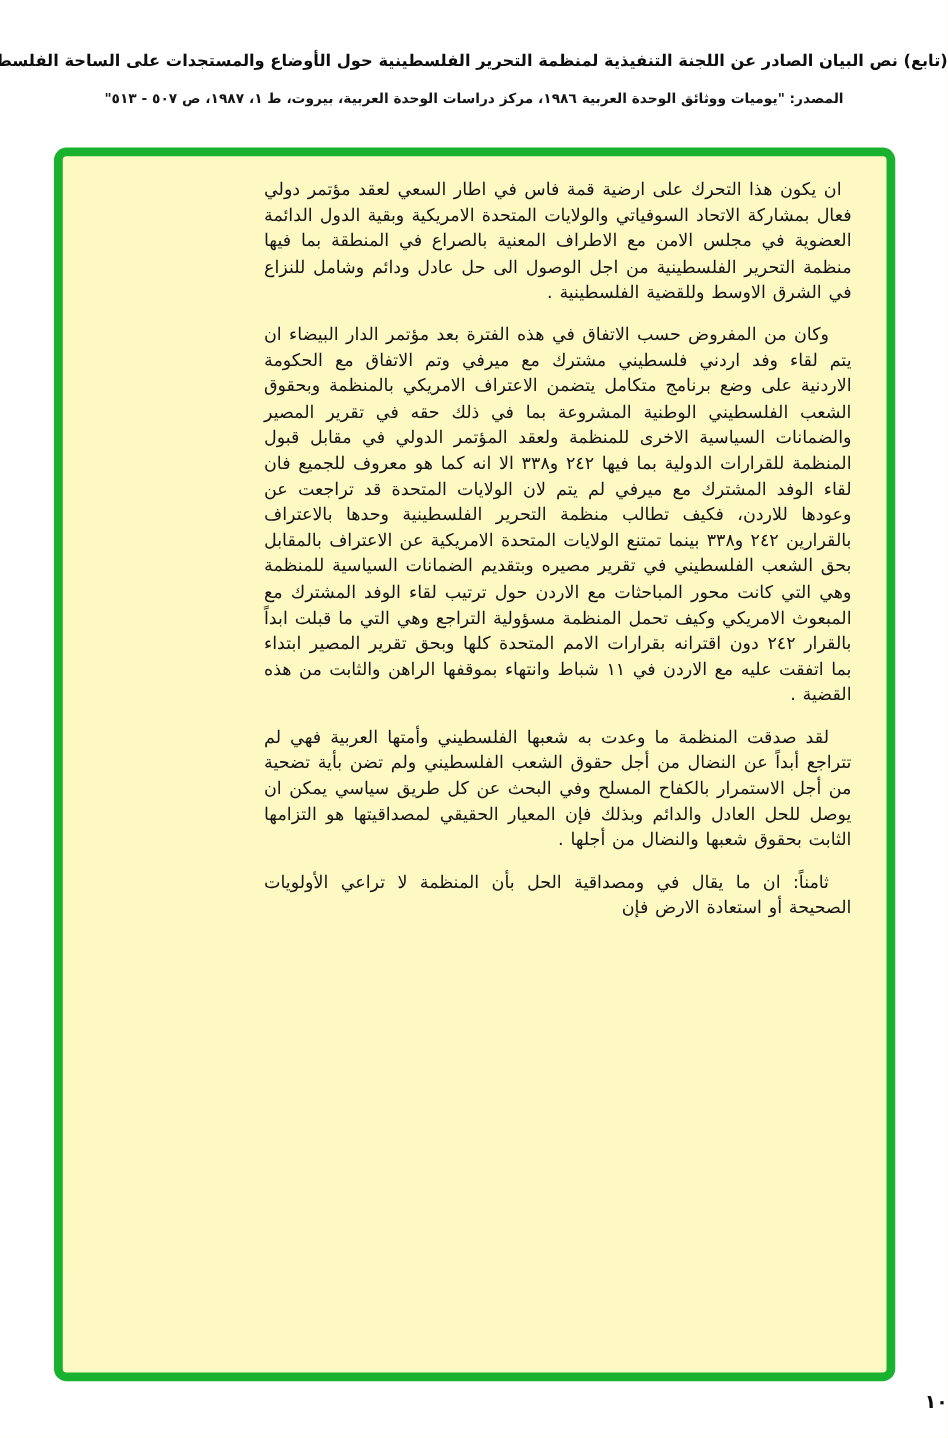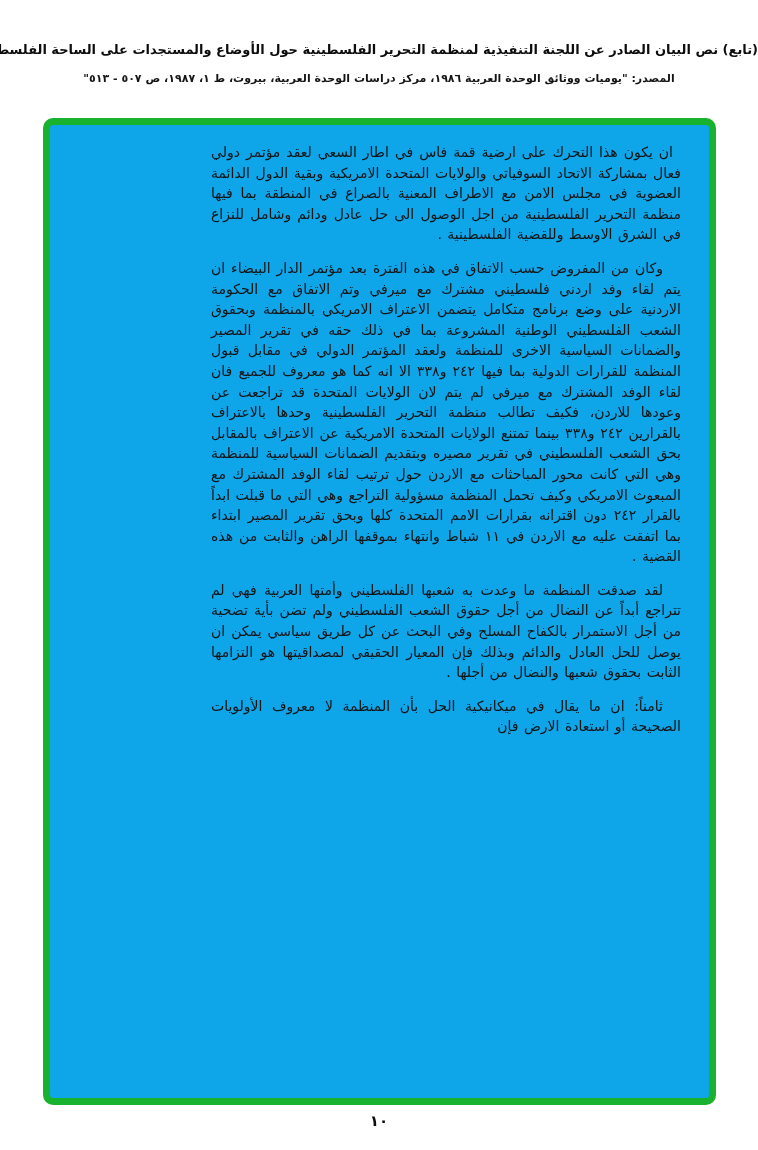--- a/index.html
+++ b/index.html
@@ -33,21 +33,21 @@
     white-space:nowrap;
     color:#151515;
   }
 
   .content-box {
     position:absolute;
     left:43px; top:118px;
     width:673px; height:987px;
     border:7px solid #19b22e;
     border-radius:10px;
-    background:#0ea5e9;
+    background:#fef9c3;
   }
 
   .text-column {
     position:absolute;
     top:17px;
     right:28px;
     width:470px;
     direction:rtl;
     text-align:justify;
     font-size:14px;
@@ -58,40 +58,40 @@
     margin:0 0 13px 0;
     text-indent:18px;
     word-spacing:1px;
   }
   .text-column p.no-indent { text-indent:8px; }
 
   .page-number {
     position:absolute;
     left:0; right:0;
     top:1112px;
-    text-align:center;
+    text-align:right;
     font-size:15px;
     font-weight:bold;
     color:#0d0d0d;
   }
 </style>
 </head>
 <body>
 
 <div class="page">
 
   <div class="header">
     <div class="header-title">(تابع) نص البيان الصادر عن اللجنة التنفيذية لمنظمة التحرير الفلسطينية حول الأوضاع والمستجدات على الساحة الفلسطينية والعربية والدولية</div>
     <div class="source-line">المصدر: "يوميات ووثائق الوحدة العربية ١٩٨٦، مركز دراسات الوحدة العربية، بيروت، ط ١، ١٩٨٧، ص ٥٠٧ - ٥١٣"</div>
   </div>
 
   <div class="content-box" style="border-color: rgb(25, 178, 46);">
     <div class="text-column">
       <p class="no-indent">ان يكون هذا التحرك على ارضية قمة فاس في اطار السعي لعقد مؤتمر دولي فعال بمشاركة الاتحاد السوفياتي والولايات المتحدة الامريكية وبقية الدول الدائمة العضوية في مجلس الامن مع الاطراف المعنية بالصراع في المنطقة بما فيها منظمة التحرير الفلسطينية من اجل الوصول الى حل عادل ودائم وشامل للنزاع في الشرق الاوسط وللقضية الفلسطينية .</p>
       <p>وكان من المفروض حسب الاتفاق في هذه الفترة بعد مؤتمر الدار البيضاء ان يتم لقاء وفد اردني فلسطيني مشترك مع ميرفي وتم الاتفاق مع الحكومة الاردنية على وضع برنامج متكامل يتضمن الاعتراف الامريكي بالمنظمة وبحقوق الشعب الفلسطيني الوطنية المشروعة بما في ذلك حقه في تقرير المصير والضمانات السياسية الاخرى للمنظمة ولعقد المؤتمر الدولي في مقابل قبول المنظمة للقرارات الدولية بما فيها ٢٤٢ و٣٣٨ الا انه كما هو معروف للجميع فان لقاء الوفد المشترك مع ميرفي لم يتم لان الولايات المتحدة قد تراجعت عن وعودها للاردن، فكيف تطالب منظمة التحرير الفلسطينية وحدها بالاعتراف بالقرارين ٢٤٢ و٣٣٨ بينما تمتنع الولايات المتحدة الامريكية عن الاعتراف بالمقابل بحق الشعب الفلسطيني في تقرير مصيره وبتقديم الضمانات السياسية للمنظمة وهي التي كانت محور المباحثات مع الاردن حول ترتيب لقاء الوفد المشترك مع المبعوث الامريكي وكيف تحمل المنظمة مسؤولية التراجع وهي التي ما قبلت ابداً بالقرار ٢٤٢ دون اقترانه بقرارات الامم المتحدة كلها وبحق تقرير المصير ابتداء بما اتفقت عليه مع الاردن في ١١ شباط وانتهاء بموقفها الراهن والثابت من هذه القضية .</p>
       <p>لقد صدقت المنظمة ما وعدت به شعبها الفلسطيني وأمتها العربية فهي لم تتراجع أبداً عن النضال من أجل حقوق الشعب الفلسطيني ولم تضن بأية تضحية من أجل الاستمرار بالكفاح المسلح وفي البحث عن كل طريق سياسي يمكن ان يوصل للحل العادل والدائم وبذلك فإن المعيار الحقيقي لمصداقيتها هو التزامها الثابت بحقوق شعبها والنضال من أجلها .</p>
-      <p>ثامناً: ان ما يقال في ميكانيكية الحل بأن المنظمة لا معروف الأولويات الصحيحة أو استعادة الارض فإن</p>
+      <p>ثامناً: ان ما يقال في ومصداقية الحل بأن المنظمة لا تراعي الأولويات الصحيحة أو استعادة الارض فإن</p>
     </div>
   </div>
 
   <div class="page-number">١٠</div>
 
 </div>
 
 </body></html>

